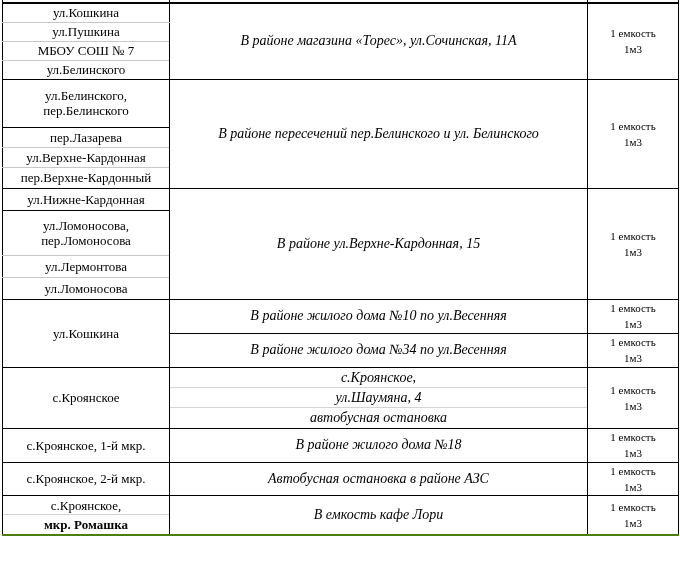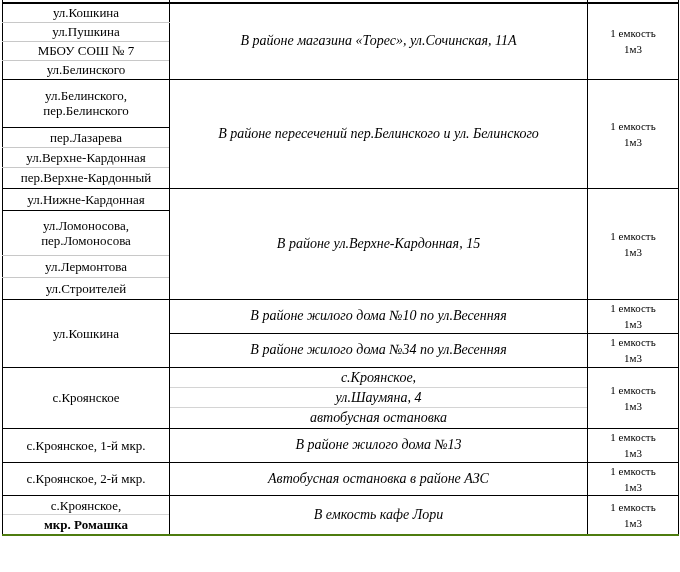--- a/index.html
+++ b/index.html
@@ -121,21 +121,21 @@
       <tr>
         <td class="lc gray-b" style="height:45px">
           <div>ул.Ломоносова,</div>
           <div>пер.Ломоносова</div>
         </td>
       </tr>
       <tr>
         <td class="lc gray-b" style="height:22px"><span>ул.Лермонтова</span></td>
       </tr>
       <tr>
-        <td class="lc black-b" style="height:22px"><span>ул.Строителей</span></td>
+        <td class="lc black-b" style="height:22px"><span>ул.Ломоносова</span></td>
       </tr>
 
       <tr>
         <td class="lc black-b" rowspan="2"><span>ул.Кошкина</span></td>
         <td class="mc black-b" style="height:34px"><span>В районе жилого дома №10 по ул.Весенняя</span></td>
         <td class="cc black-b">
           <div>1 емкость</div>
           <div>1м3</div>
         </td>
       </tr>
@@ -157,21 +157,21 @@
           </div>
         </td>
         <td class="cc black-b">
           <div>1 емкость</div>
           <div>1м3</div>
         </td>
       </tr>
 
       <tr>
         <td class="lc black-b" style="height:34px"><span>с.Кроянское, 1-й мкр.</span></td>
-        <td class="mc black-b"><span>В районе жилого дома №13</span></td>
+        <td class="mc black-b"><span>В районе жилого дома №18</span></td>
         <td class="cc black-b">
           <div>1 емкость</div>
           <div>1м3</div>
         </td>
       </tr>
 
       <tr>
         <td class="lc black-b" style="height:33px"><span>с.Кроянское, 2-й мкр.</span></td>
         <td class="mc black-b"><span>Автобусная остановка в районе АЗС</span></td>
         <td class="cc black-b">

